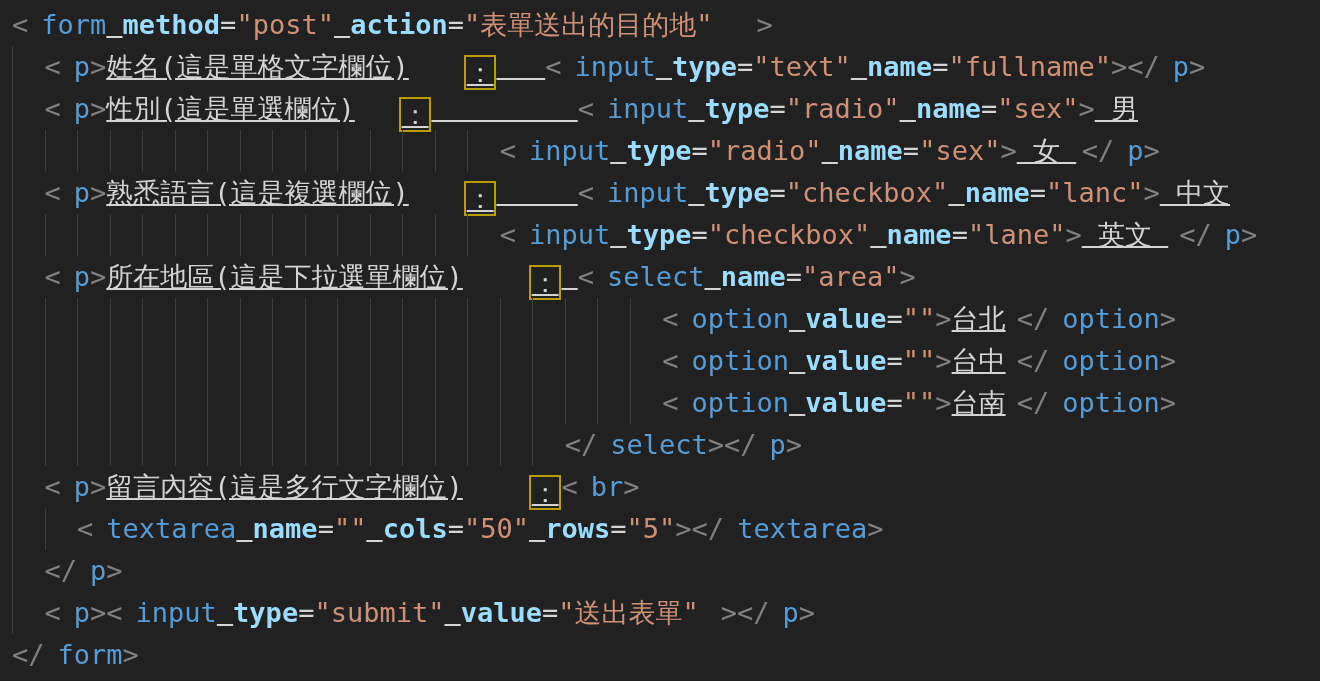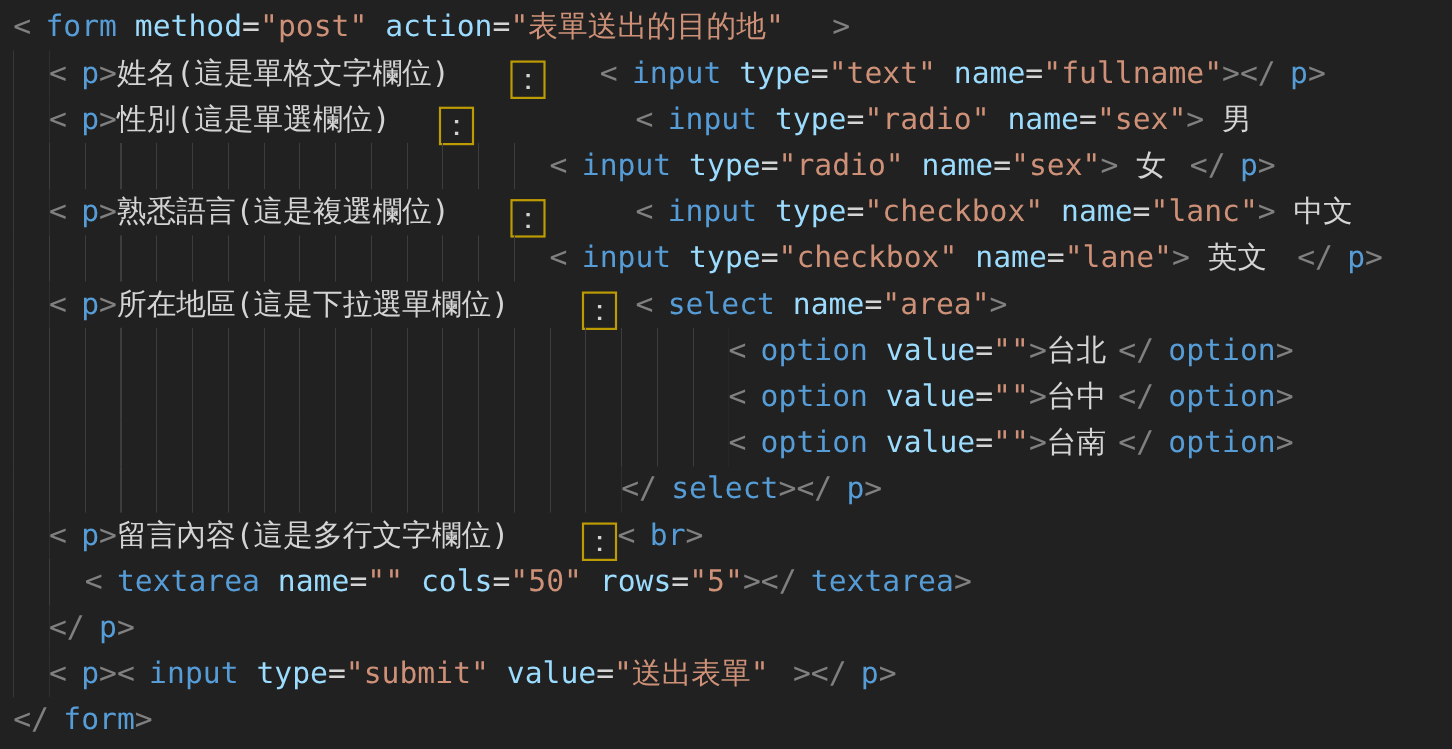--- a/index.html
+++ b/index.html
@@ -22,24 +22,24 @@
     height:42px;line-height:42px;white-space:pre;
   }
   .line span{white-space:pre;}
   .indent{
     display:inline-block;height:42px;vertical-align:top;
     background:repeating-linear-gradient(to right,var(--guide) 0,var(--guide) 1px,transparent 1px,transparent 2ch);
   }
   .fixed{display:inline-block;vertical-align:baseline;overflow:visible;}
   .c-br{color:var(--punct);}
   .c-tag{color:var(--tag);margin-left:13px;}
-  .c-attr{color:var(--attr);}
+  .c-attr{color:var(--attr);font-weight:bold;}
   .c-eq{color:var(--eq);}
   .c-str{color:var(--str);}
-  .c-txt{color:var(--txt);}
+  .c-txt{color:var(--txt);text-decoration:underline;}
   .boxed{
     display:inline-block;width:2ch;box-sizing:border-box;
     border:2px solid var(--boxbd);
     line-height:1.15;height:1.3em;
     text-align:center;color:var(--txt);
     vertical-align:-0.22em;
   }
 </style>
 </head>
 <body>

